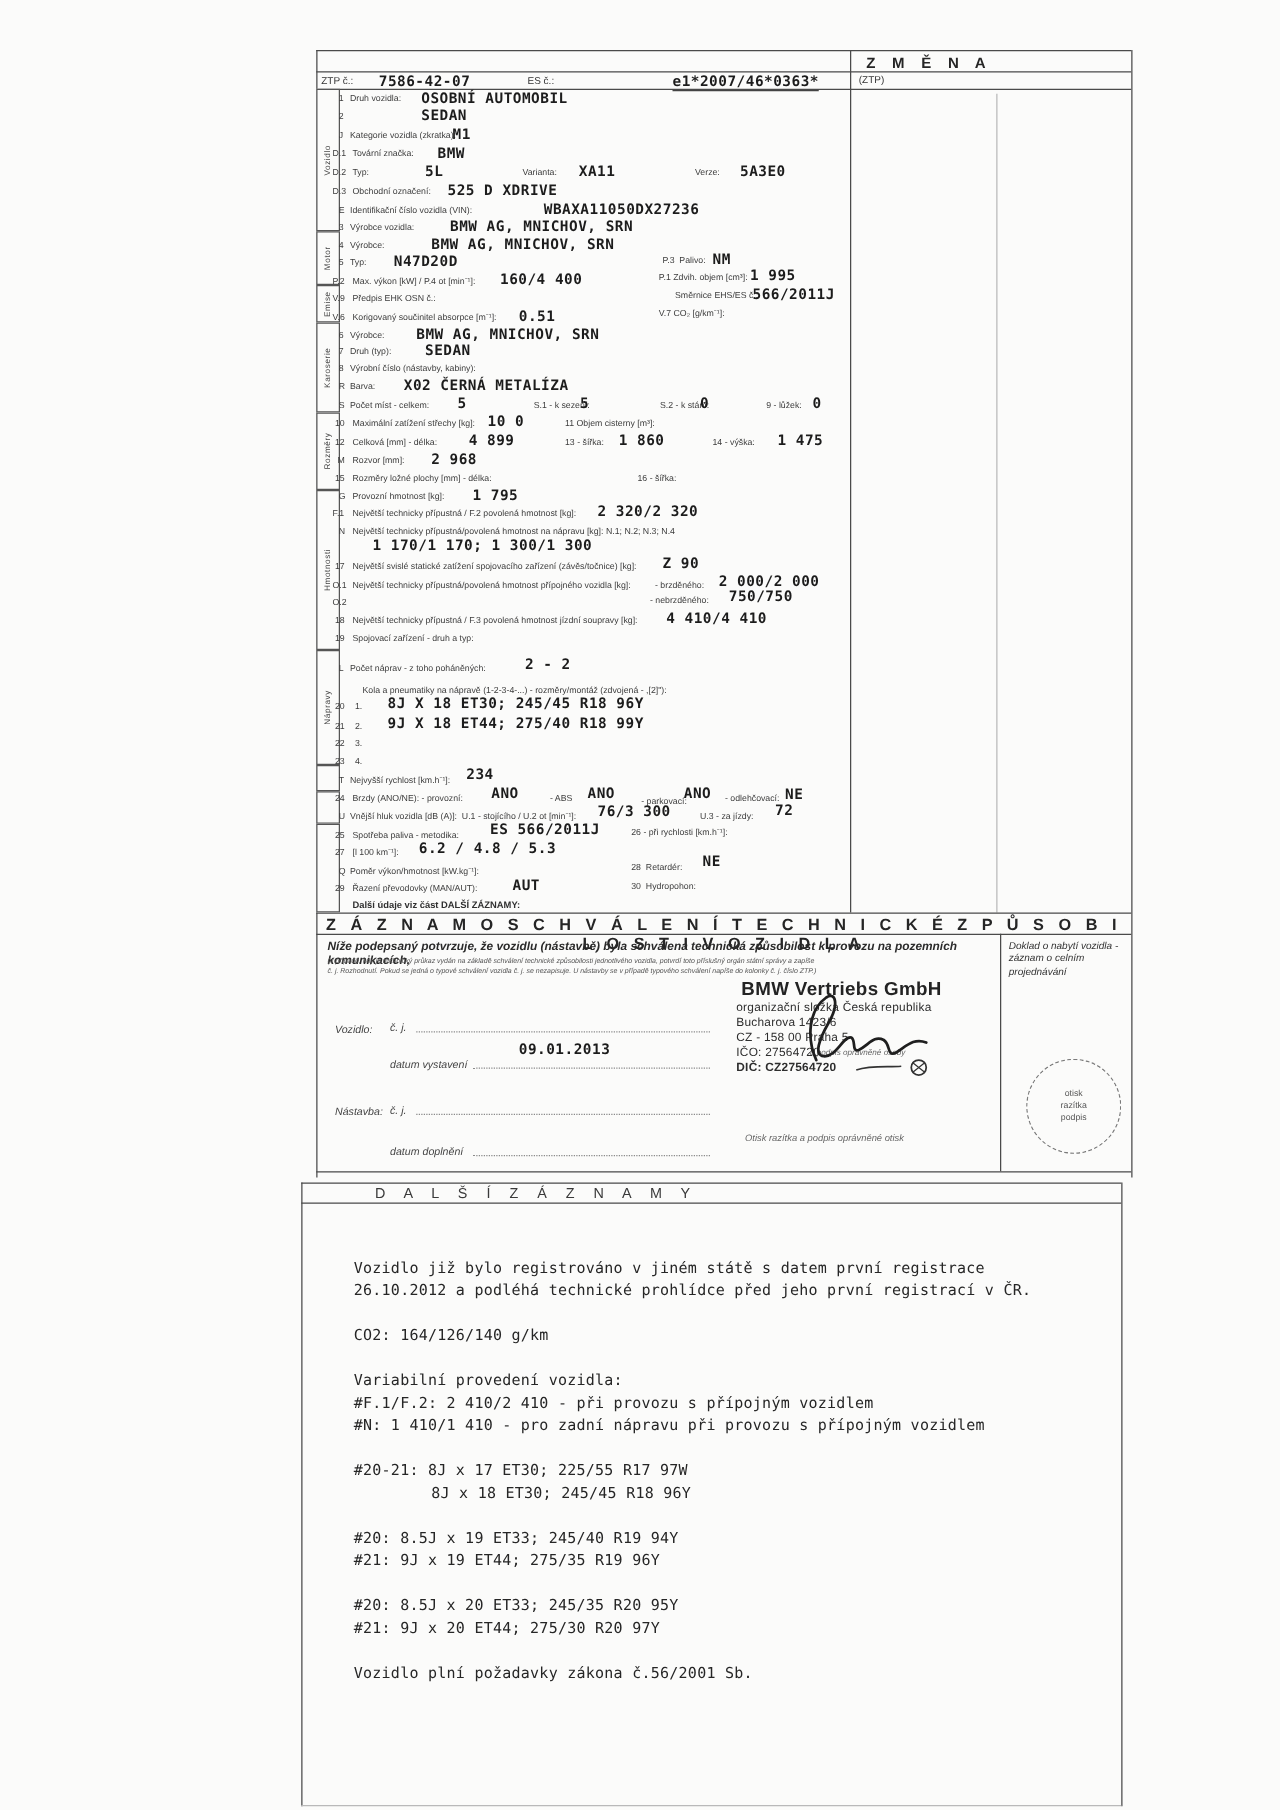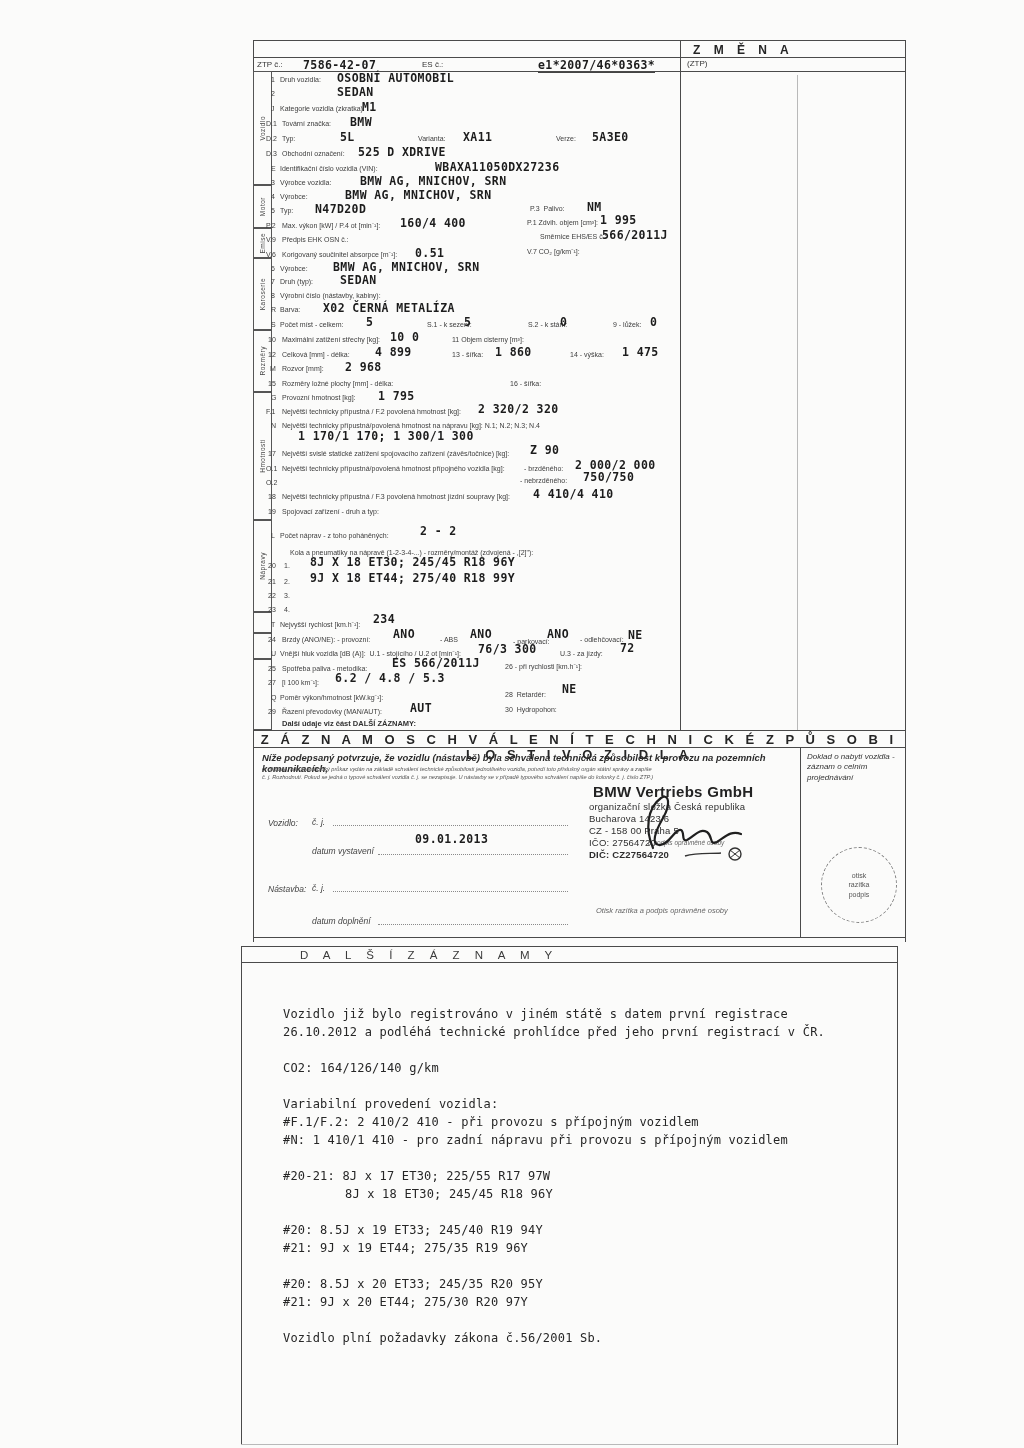--- a/index.html
+++ b/index.html
@@ -133,21 +133,21 @@
       <span class="code" style="left: 271px; top: 179px;">3</span>
       <span class="lbl" style="left: 280px; top: 179px;">Výrobce vozidla:</span>
       <span class="val" style="left: 360px; top: 175px;">BMW AG, MNICHOV, SRN</span>
       <span class="code" style="left: 271px; top: 193px;">4</span>
       <span class="lbl" style="left: 280px; top: 193px;">Výrobce:</span>
       <span class="val" style="left: 345px; top: 189px;">BMW AG, MNICHOV, SRN</span>
       <span class="code" style="left: 271px; top: 207px;">5</span>
       <span class="lbl" style="left: 280px; top: 207px;">Typ:</span>
       <span class="val" style="left: 315px; top: 203px;">N47D20D</span>
       <span class="lbl" style="left: 530px; top: 205px;">P.3  Palivo:</span>
-      <span class="val" style="left: 570px; top: 201px; margin-left: 17px;">NM</span>
+      <span class="val" style="left: 570px; top: 201px;">NM</span>
       <span class="code" style="left: 266px; top: 222px;">P.2</span>
       <span class="lbl" style="left: 282px; top: 222px;">Max. výkon [kW] / P.4 ot [min⁻¹]:</span>
       <span class="val" style="left: 400px; top: 217px;">160/4 400</span>
       <span class="lbl" style="left: 527px; top: 219px;">P.1 Zdvih. objem [cm³]:</span>
       <span class="val" style="left: 600px; top: 214px;">1 995</span>
       <span class="code" style="left: 266px; top: 236px;">V.9</span>
       <span class="lbl" style="left: 282px; top: 236px;">Předpis EHK OSN č.:</span>
       <span class="lbl" style="left: 540px; top: 233px;">Směrnice EHS/ES č.:</span>
       <span class="val" style="left: 602px; top: 229px;">566/2011J</span>
       <span class="code" style="left: 266px; top: 251px;">V.6</span>
@@ -293,21 +293,21 @@
   <div class="abs val" style="left:415px;top:832px;">09.01.2013</div>
   <div class="abs formlab" style="left:312px;top:846px;">datum vystavení</div>
   <div class="dots" style="left:378px;top:853px;width:190px;"></div>
 
   <div class="abs formlab" style="left:268px;top:884px;">Nástavba:</div>
   <div class="abs formlab" style="left:312px;top:883px;">č. j.</div>
   <div class="dots" style="left:333px;top:890px;width:235px;"></div>
   <div class="abs formlab" style="left:312px;top:916px;">datum doplnění</div>
   <div class="dots" style="left:378px;top:923px;width:190px;"></div>
 
-  <div class="abs tinycap" style="left:596px;top:906px;font-size:7.5px;">Otisk razítka a podpis oprávněné osoby</div>
+  <div class="abs tinycap" style="left:596px;top:906px;font-size:7.5px;">Otisk razítka a podpis oprávněné otisk</div>
 
   <div class="circle" style="left:821px;top:847px;width:74px;height:74px;">
     <span>otisk</span>
     <span>razítka</span>
     <span>podpis</span>
   </div>
 
   <div class="abs notes-hdr" style="left:300px;top:949px;">D A L Š Í   Z Á Z N A M Y</div>
   <div id="notes-layer">
       <span class="tw" style="left: 283px; top: 1008px;">Vozidlo již bylo registrováno v jiném státě s datem první registrace</span>

